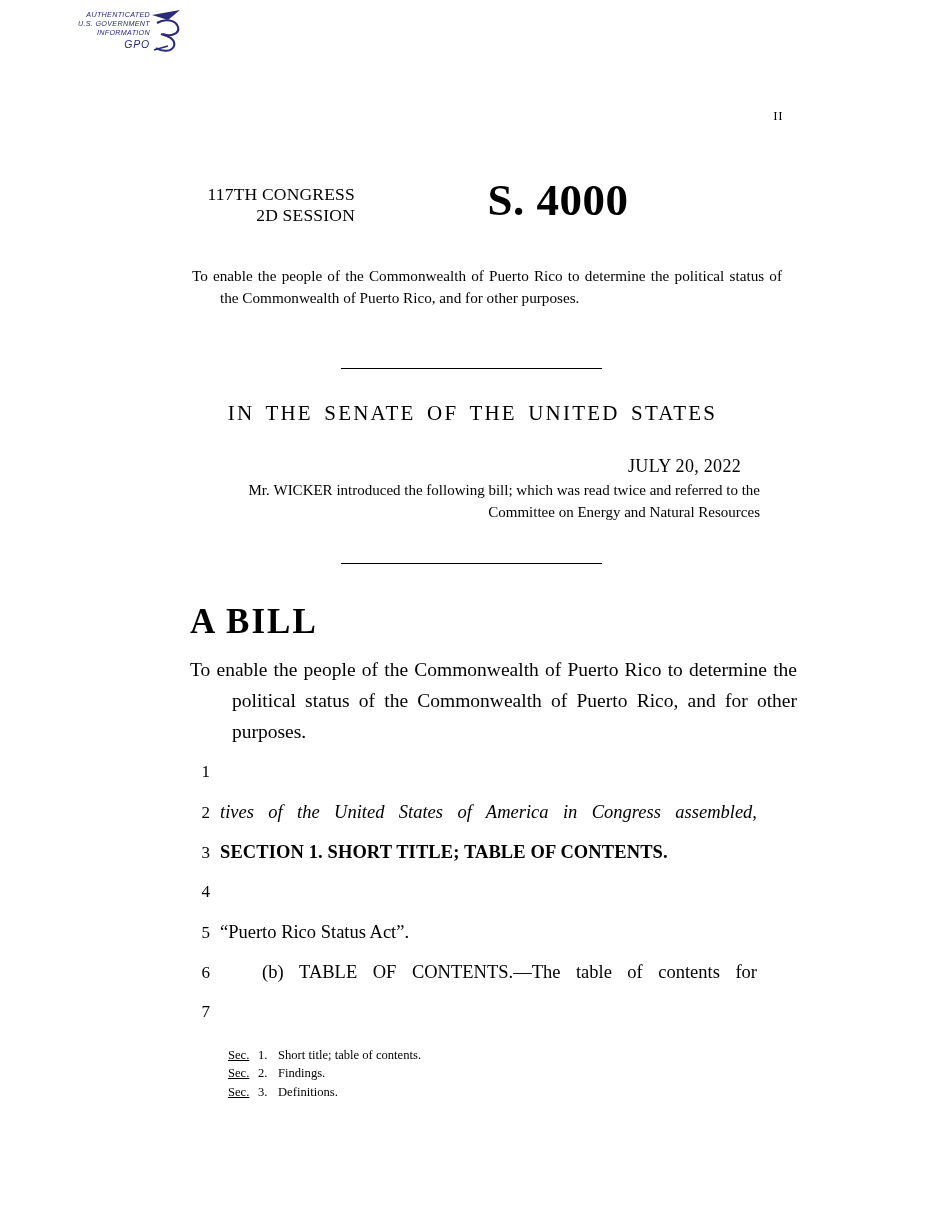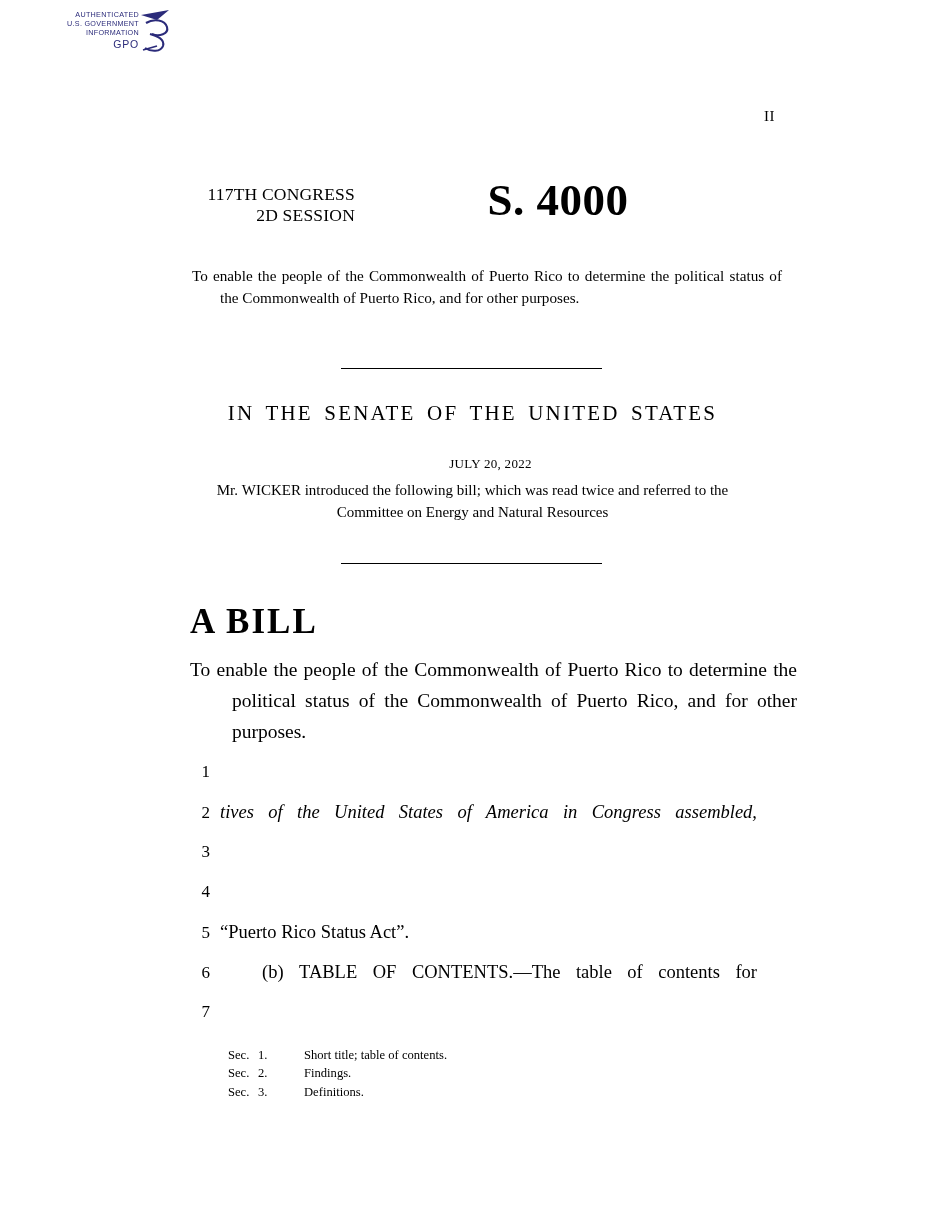--- a/index.html
+++ b/index.html
@@ -12,33 +12,34 @@
     height: 1218px;
     position: relative;
     font-family: "Liberation Serif", "DejaVu Serif", serif;
     color: #000000;
     overflow: hidden;
   }
 
   
   #gpo-seal {
     position: absolute;
-    left: 53px;
+    left: 64px;
     top: 6px;
     width: 122px;
     height: 50px;
+    font-style: italic;
   }
   #gpo-seal svg { display: block; }
 
   
   #page-marker {
     position: absolute;
-    right: 165px;
+    right: 157px;
     top: 108px;
-    font-size: 15px;
+    font-size: 13px;
     letter-spacing: 0.5px;
   }
 
   
   #masthead {
     position: absolute;
     left: 190px;
     top: 178px;
     width: 565px;
     display: flex;
@@ -102,34 +103,34 @@
     top: 401px;
     width: 565px;
     text-align: center;
     font-size: 21px;
     letter-spacing: 2.2px;
     word-spacing: 4px;
   }
 
   #action-date {
     position: absolute;
-    left: 208px;
+    left: 176px;
     top: 456px;
     width: 565px;
-    text-align: center;
-    font-size: 13px;
+    text-align: right;
+    font-size: 18px;
     letter-spacing: 0.3px;
   }
 
   #action-text {
     position: absolute;
     left: 185px;
     top: 480px;
     width: 575px;
-    text-align: center;
+    text-align: right;
     font-size: 15px;
     line-height: 1.45;
   }
 
   
   #bill-title {
     position: absolute;
     left: 190px;
     top: 602px;
     width: 565px;
@@ -188,23 +189,23 @@
   
   #toc {
     position: absolute;
     left: 228px;
     top: 1046px;
     width: 500px;
     font-size: 12.6px;
     line-height: 1.45;
   }
   .toc-row { display: flex; }
-  .toc-label { width: 30px; flex: 0 0 30px; }
+  .toc-label { width: 30px; flex: 0 0 30px; text-decoration: underline; }
   .toc-num { width: 20px; flex: 0 0 20px; }
-  .toc-title { flex: 1; margin-left: 26px; }
+  .toc-title { flex: 1; }
 </style>
 </head>
 <body>
 
 <div id="gpo-seal">
   <svg width="122" height="50" viewBox="0 0 122 50" xmlns="http://www.w3.org/2000/svg">
     <g fill="#2b2b7a" font-family="Liberation Sans, sans-serif" text-anchor="end">
       <text id="seal-l1" x="86" y="11" font-size="7.2" letter-spacing="0.3">AUTHENTICATED</text>
       <text id="seal-l2" x="86" y="20" font-size="7.2" letter-spacing="0.3">U.S. GOVERNMENT</text>
       <text id="seal-l3" x="86" y="29" font-size="7.2" letter-spacing="0.3">INFORMATION</text>
@@ -259,20 +260,21 @@
     <span class="lineno">1</span>
   </div>
 
   <div class="bline">
     <span class="lineno">2</span>
     <span class="ltext justify italic">tives of the United States of America in Congress assembled,</span>
   </div>
 
   <div class="bline">
     <span class="lineno">3</span>
+    <span class="ltext bold">SECTION 1. SHORT TITLE; TABLE OF CONTENTS.</span>
   </div>
 
   <div class="bline">
     <span class="lineno">4</span>
   </div>
 
   <div class="bline">
     <span class="lineno">5</span>
     <span class="ltext">“Puerto Rico Status Act”.</span>
   </div>

